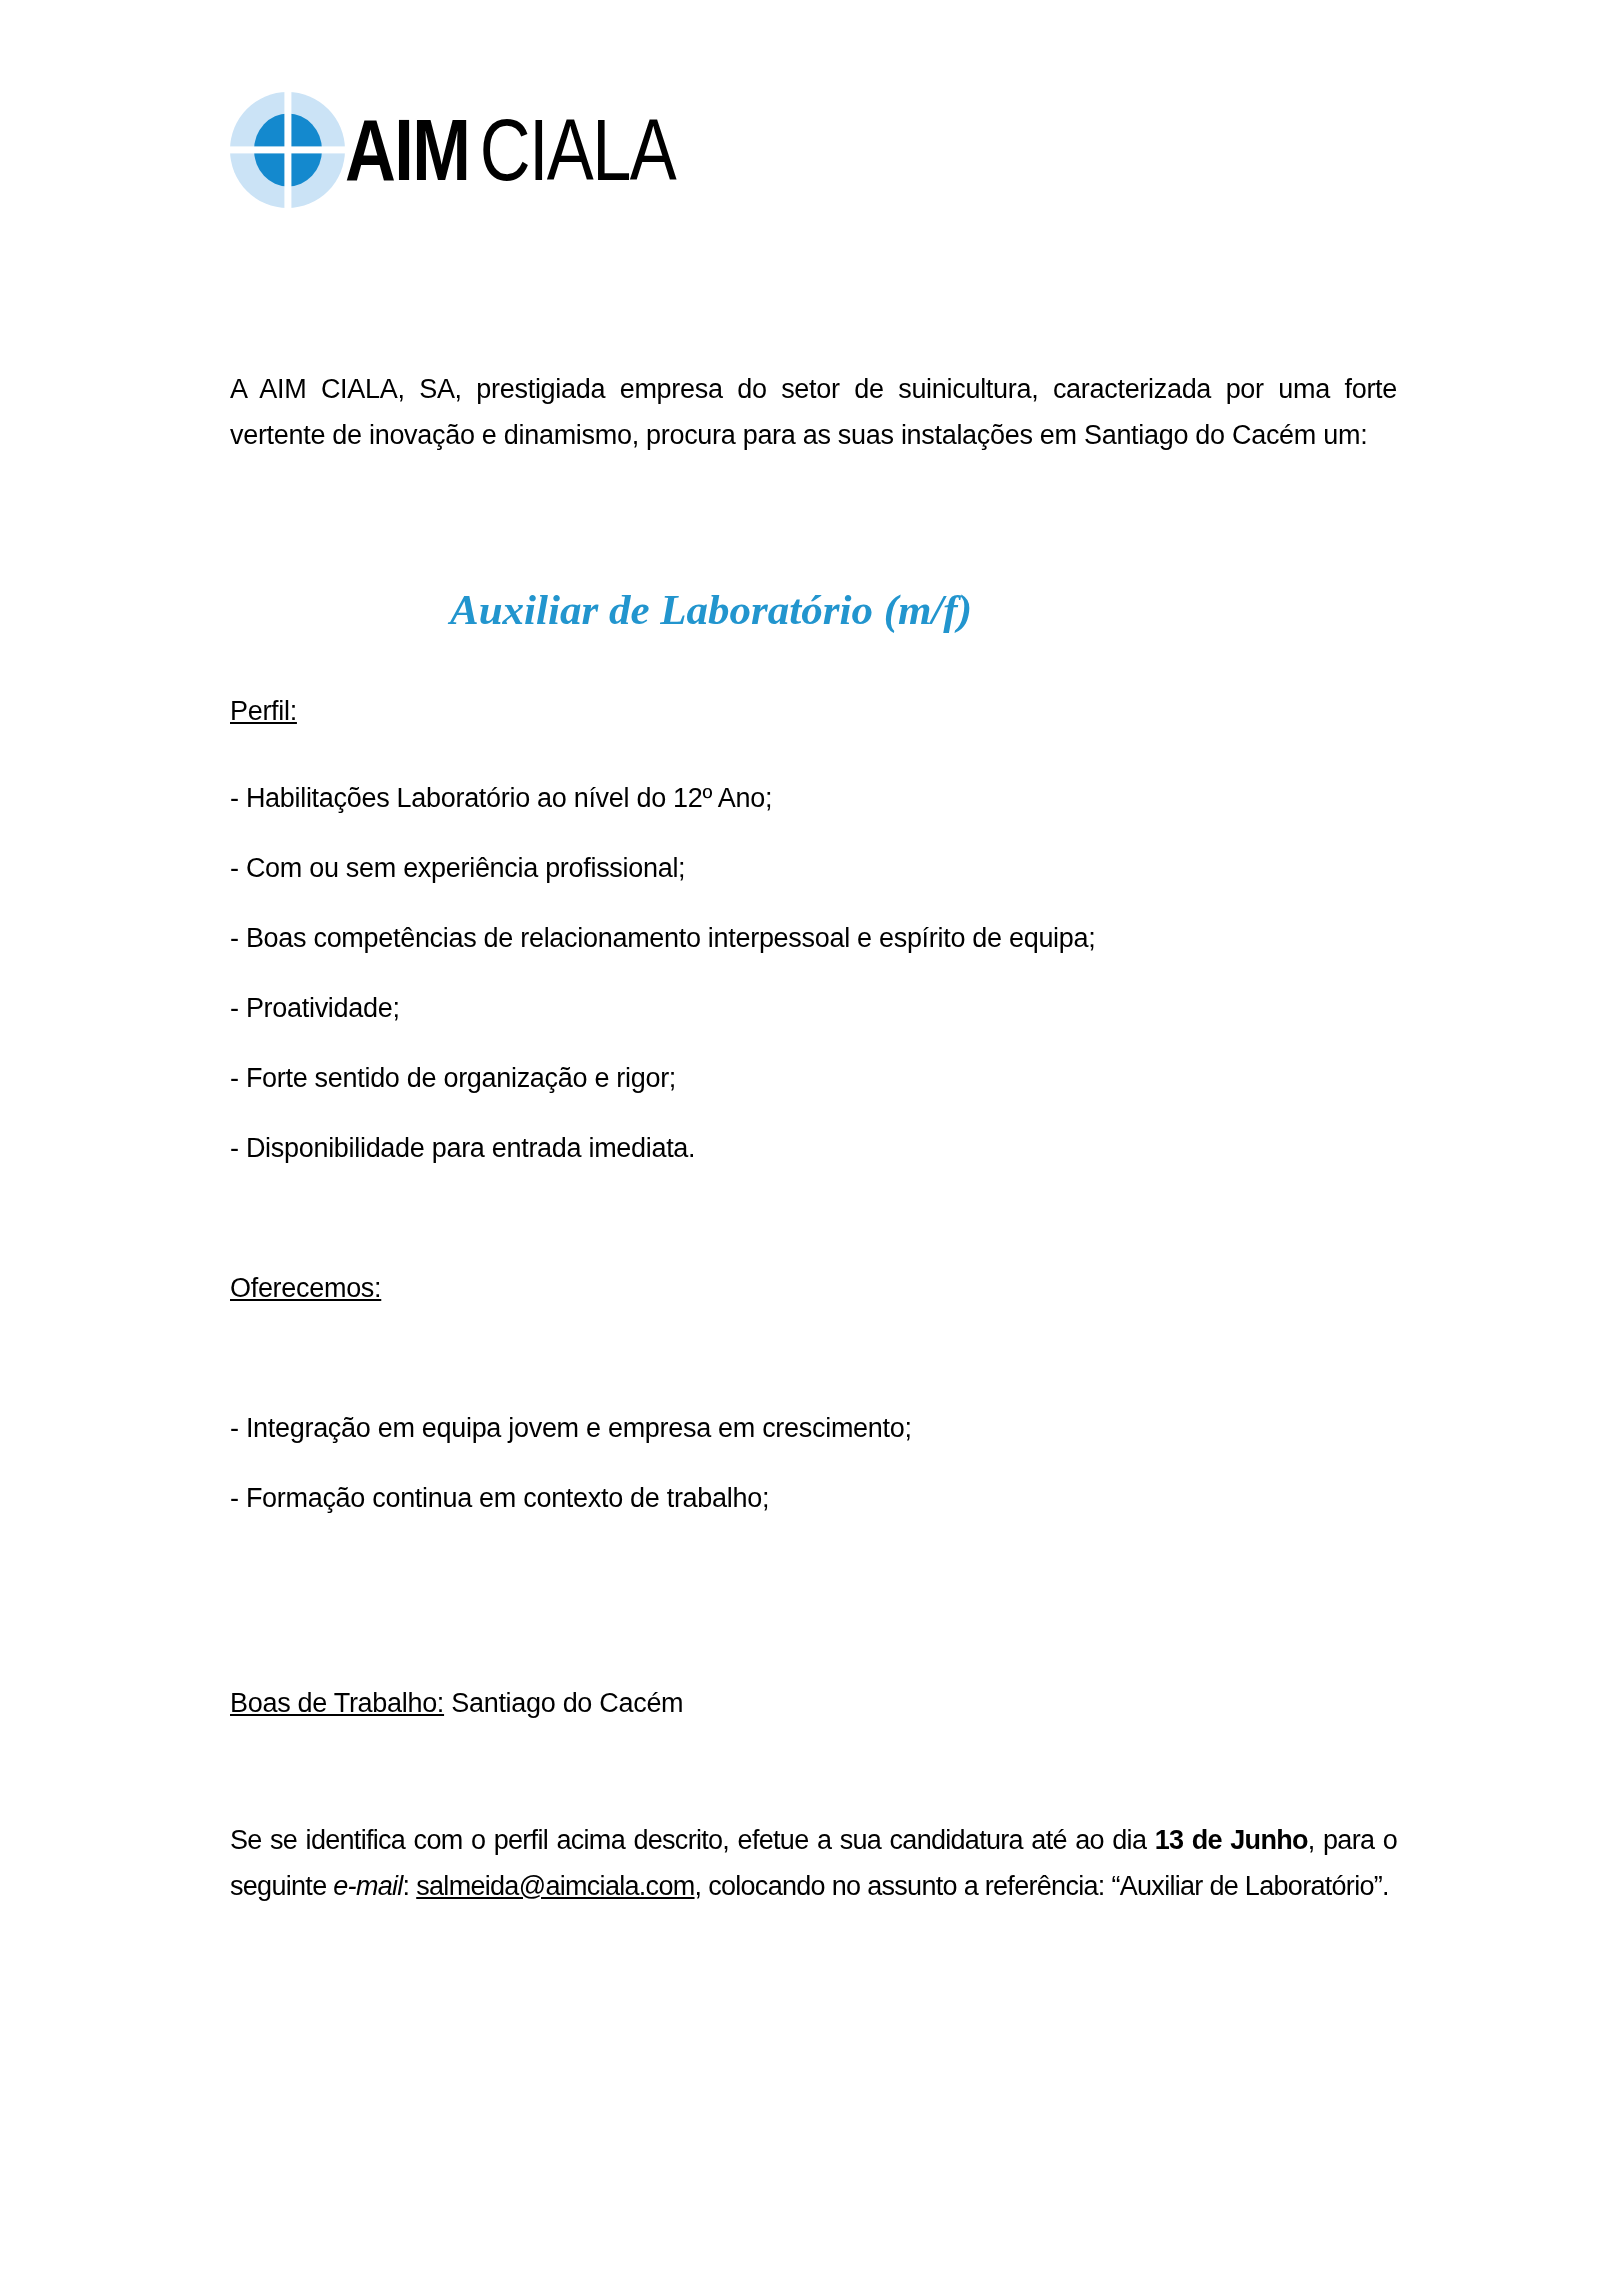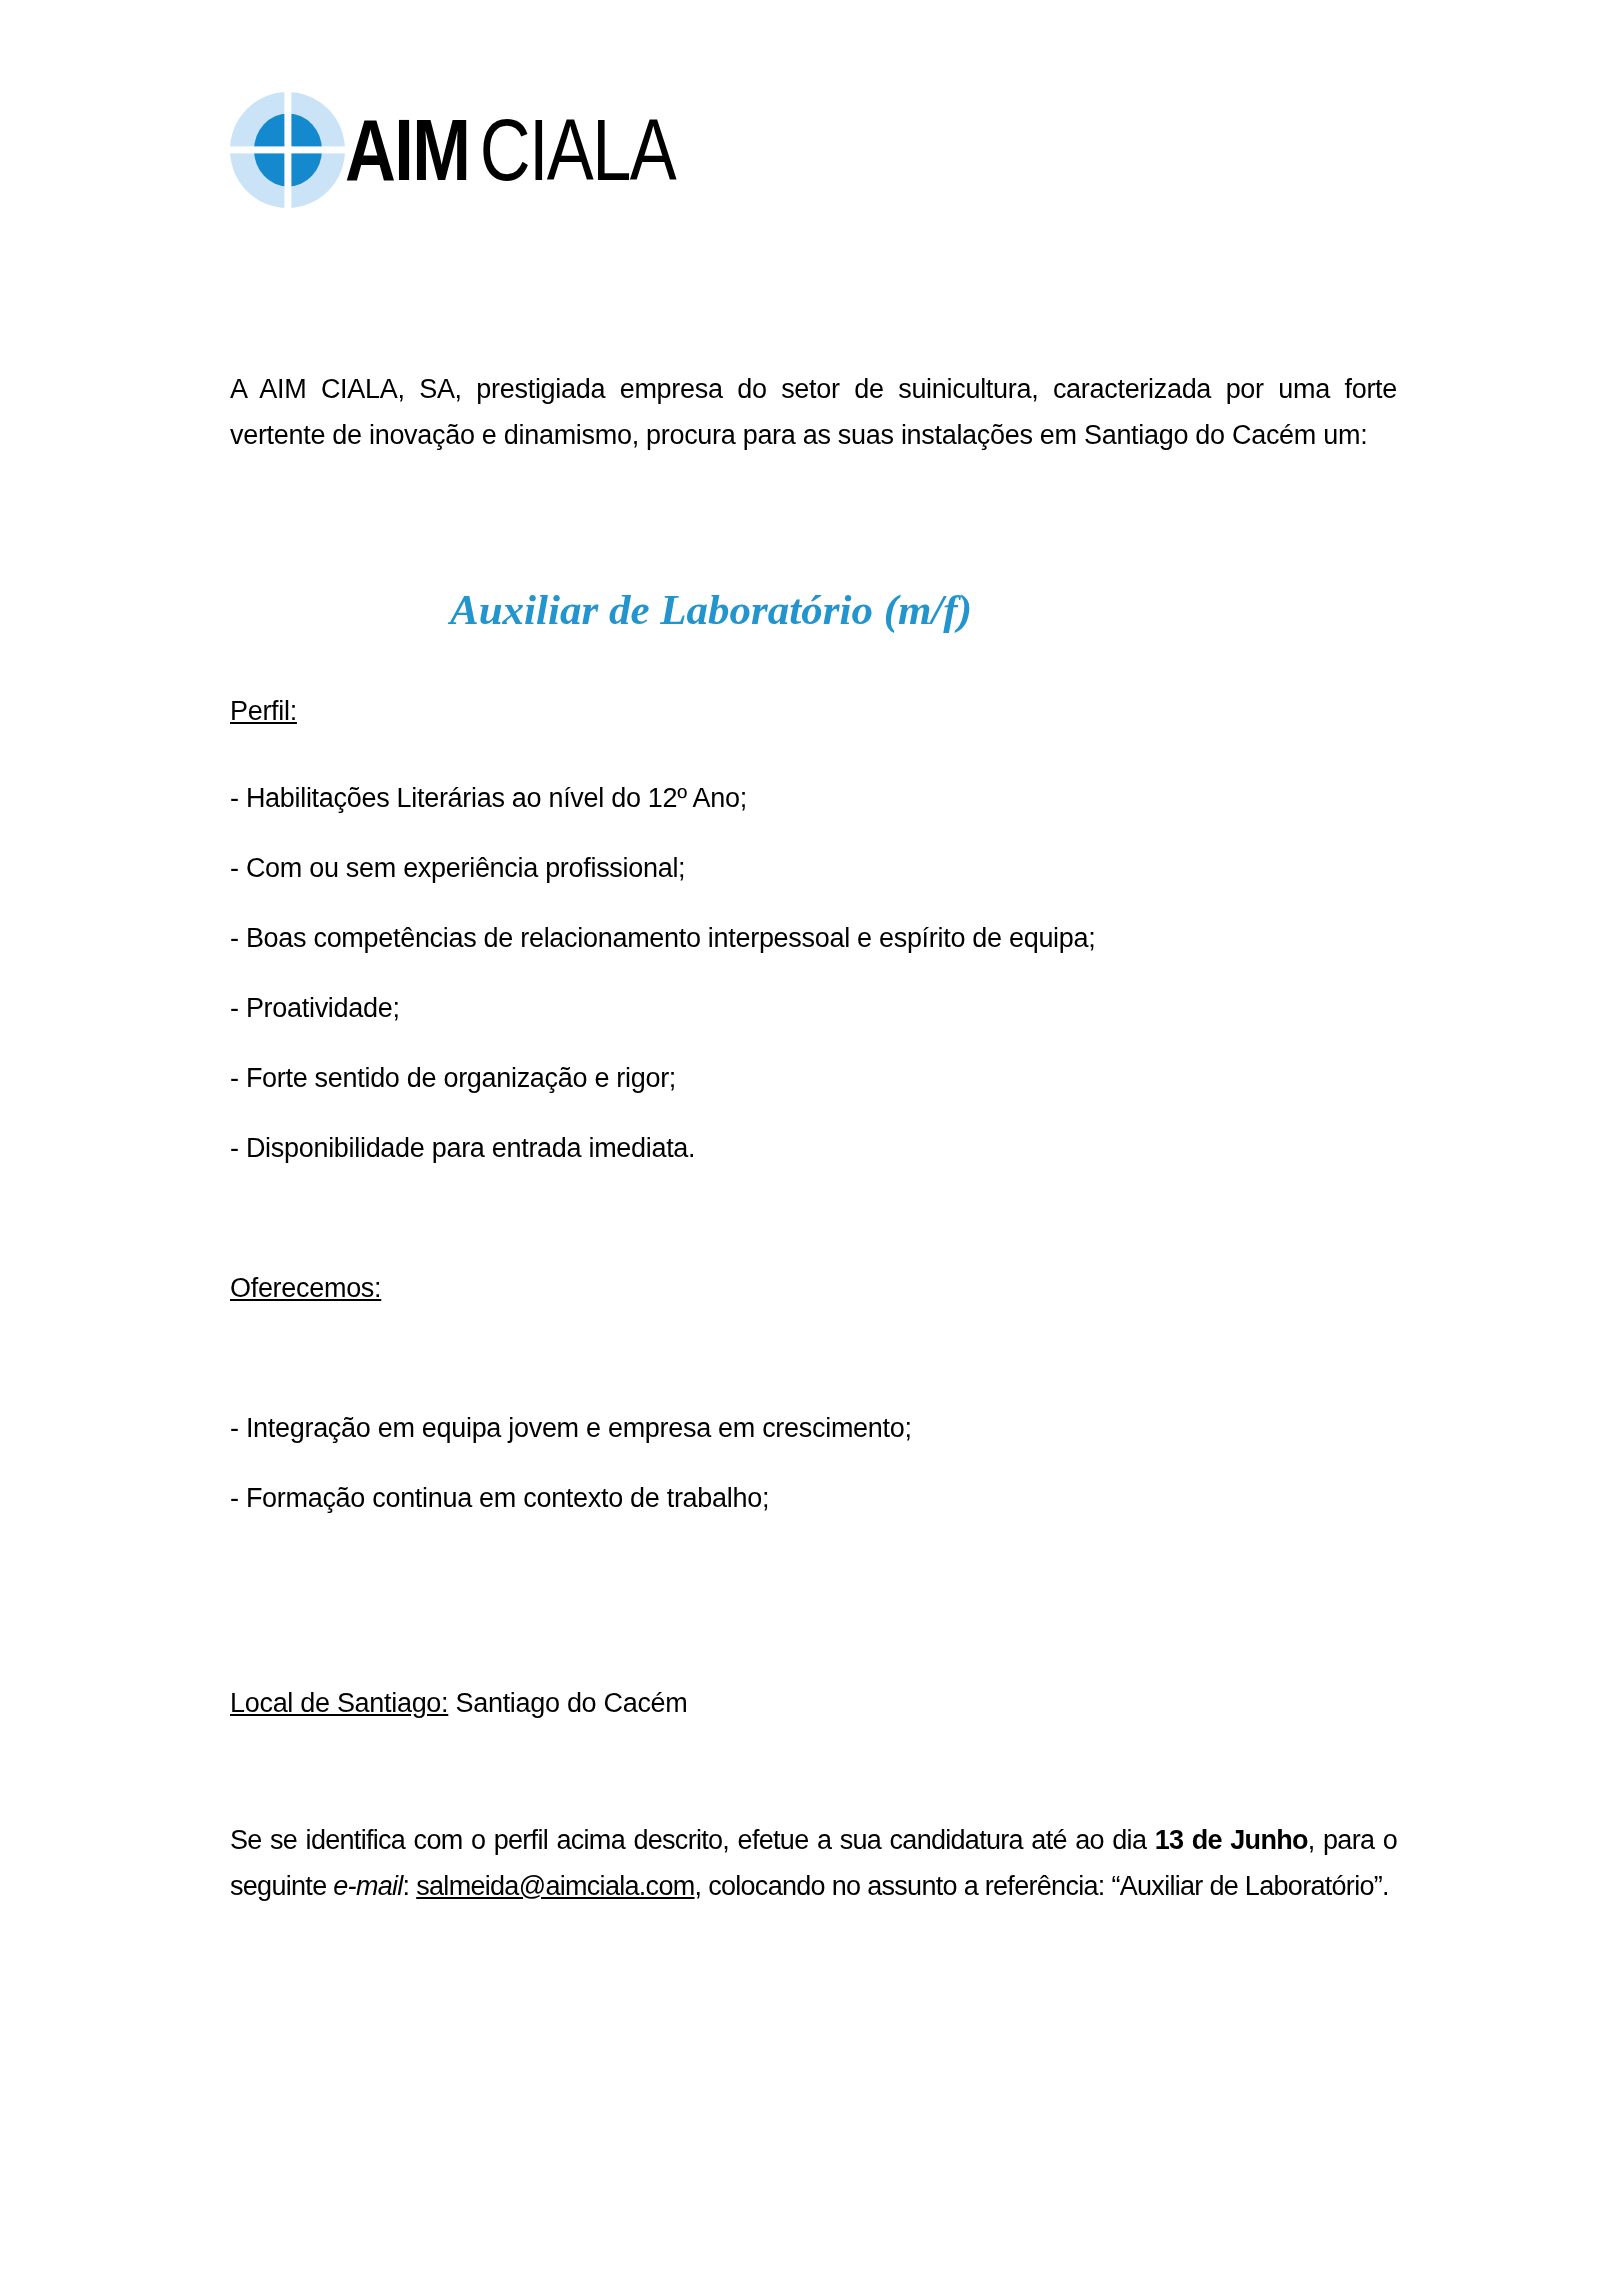--- a/index.html
+++ b/index.html
@@ -67,29 +67,29 @@
     <div class="brand">
       <span class="brand-bold">AIM</span><span class="brand-light">CIALA</span>
     </div>
   </div>
 
   <p class="blk txt intro">A AIM CIALA, SA, prestigiada empresa do setor de suinicultura, caracterizada por uma forte vertente de inovação e dinamismo, procura para as suas instalações em Santiago do Cacém um:</p>
 
   <h1 class="doc-title">Auxiliar de Laboratório (m/f)</h1>
 
   <p class="blk txt h-perfil"><span class="underlined">Perfil:</span></p>
-  <p class="blk txt p-item-0">- Habilitações Literárias ao nível do 12º Ano;</p>
+  <p class="blk txt p-item-0">- Habilitações Laboratório ao nível do 12º Ano;</p>
   <p class="blk txt p-item-1">- Com ou sem experiência profissional;</p>
   <p class="blk txt p-item-2">- Boas competências de relacionamento interpessoal e espírito de equipa;</p>
   <p class="blk txt p-item-3">- Proatividade;</p>
   <p class="blk txt p-item-4">- Forte sentido de organização e rigor;</p>
   <p class="blk txt p-item-5">- Disponibilidade para entrada imediata.</p>
 
   <p class="blk txt h-oferecemos"><span class="underlined">Oferecemos:</span></p>
   <p class="blk txt o-item-1">- Integração em equipa jovem e empresa em crescimento;</p>
   <p class="blk txt o-item-2">- Formação continua em contexto de trabalho;</p>
 
-  <p class="blk txt local-line"><span class="underlined">Local de Santiago:</span> <span>Santiago do Cacém</span></p>
+  <p class="blk txt local-line"><span class="underlined">Boas de Trabalho:</span> <span>Santiago do Cacém</span></p>
 
   <p class="blk txt closing"><span>Se se identifica com o perfil acima descrito, efetue a sua candidatura até ao dia </span><span class="bold">13 de Junho</span><span>, para o seguinte </span><span class="italic">e-mail</span><span>: </span><a class="email-link">salmeida@aimciala.com</a><span>, colocando no assunto a referência: “Auxiliar de Laboratório”.</span></p>
 
 </div>
 
 
 </body></html>

